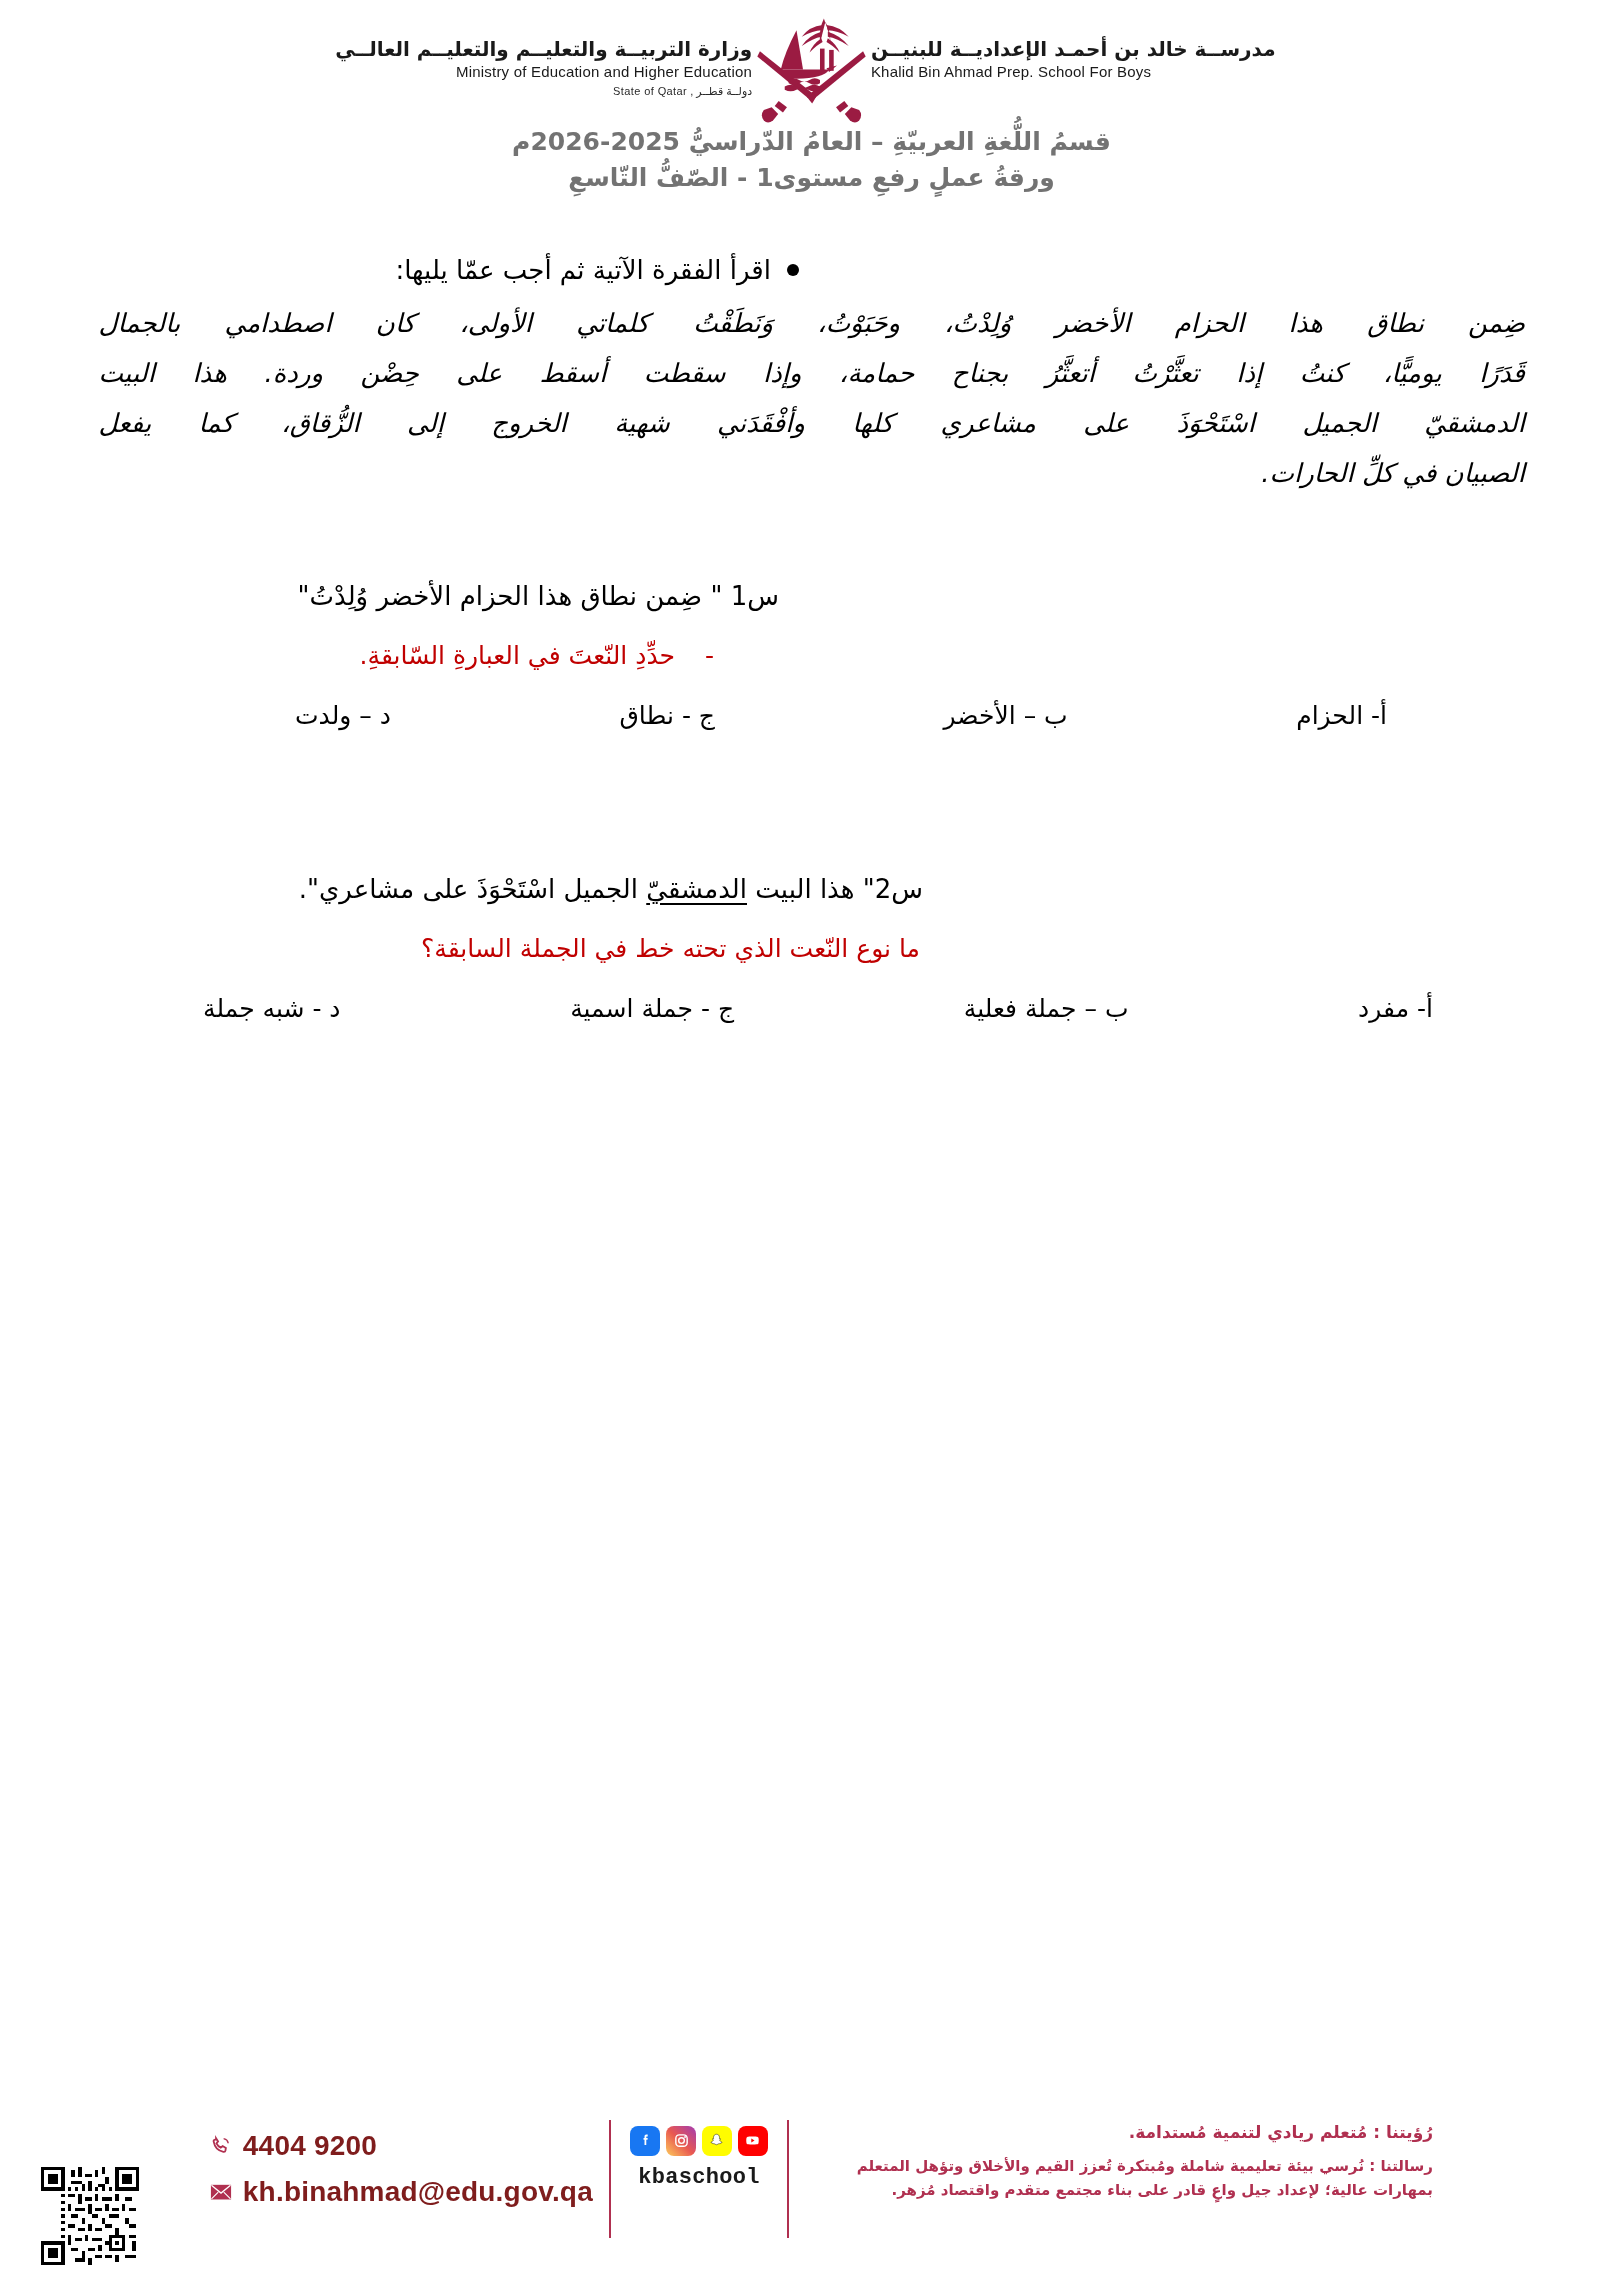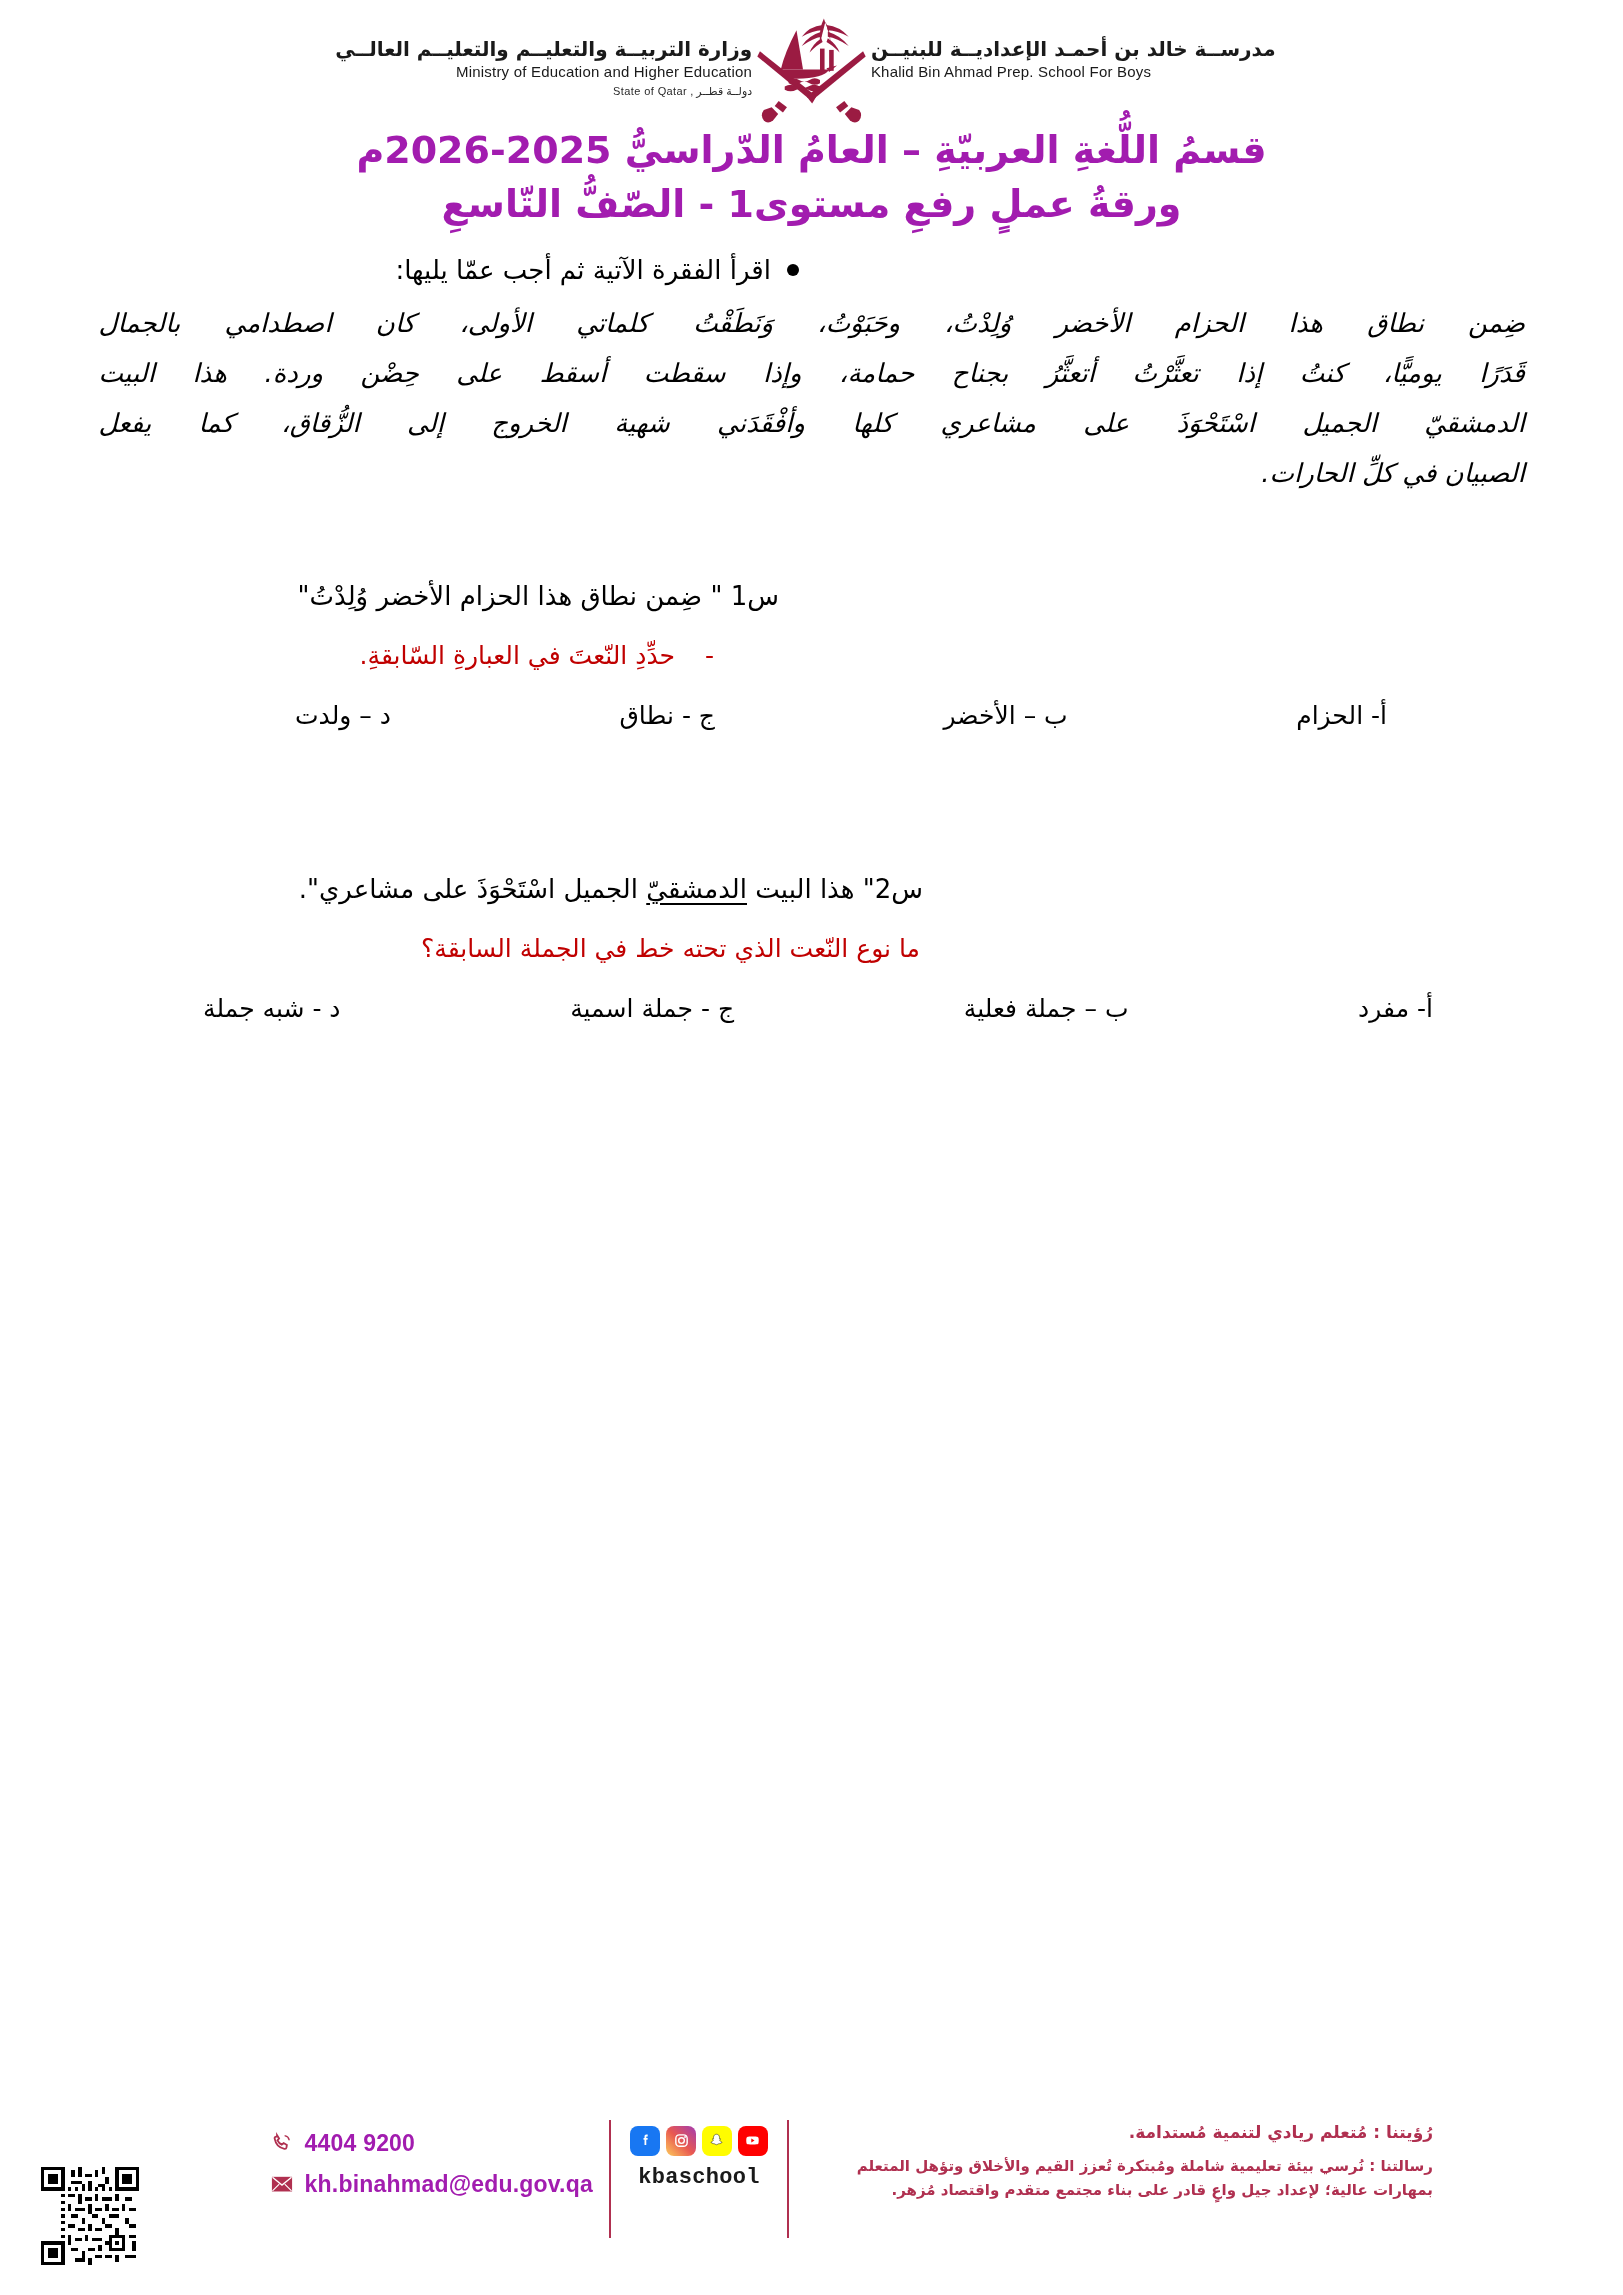--- a/index.html
+++ b/index.html
@@ -87,23 +87,23 @@
   .doc-title {
     position: absolute;
     top: 124px;
     left: 0;
     width: 1623px;
     text-align: center;
     direction: rtl;
   }
   .doc-title .t-line {
     font-family: "DejaVu Sans", "Liberation Sans", sans-serif;
-    font-size: 38px;
+    font-size: 25px;
     font-weight: 700;
-    color: #a21caf;
+    color: #737373;
     line-height: 1.42;
     letter-spacing: 0px;
   }
 
   
   .content {
     position: absolute;
     top: 255px;
     right: 85px;
     width: 1459px;
@@ -272,23 +272,23 @@
   .contact-col {
     direction: ltr;
     padding: 9.2px 13px 0 18.3px;
     display: flex;
     flex-direction: column;
     gap: 14.4px;
   }
   .crow { display: flex; flex-direction: row; align-items: center; gap: 9.2px; }
   .crow .ctext {
     font-family: "Liberation Sans", "DejaVu Sans", sans-serif;
-    font-size: 23px;
+    font-size: 28px;
     font-weight: 700;
-    color: #a21caf;
+    color: #7f1d1d;
     letter-spacing: 0.2px;
     white-space: nowrap;
   }
   .cicon { width: 26px; height: 23.6px; display: flex; align-items: center; justify-content: center; }
 
   .qr {
     position: absolute;
     left: 41px;
     bottom: 2.6px;
     width: 98px;

